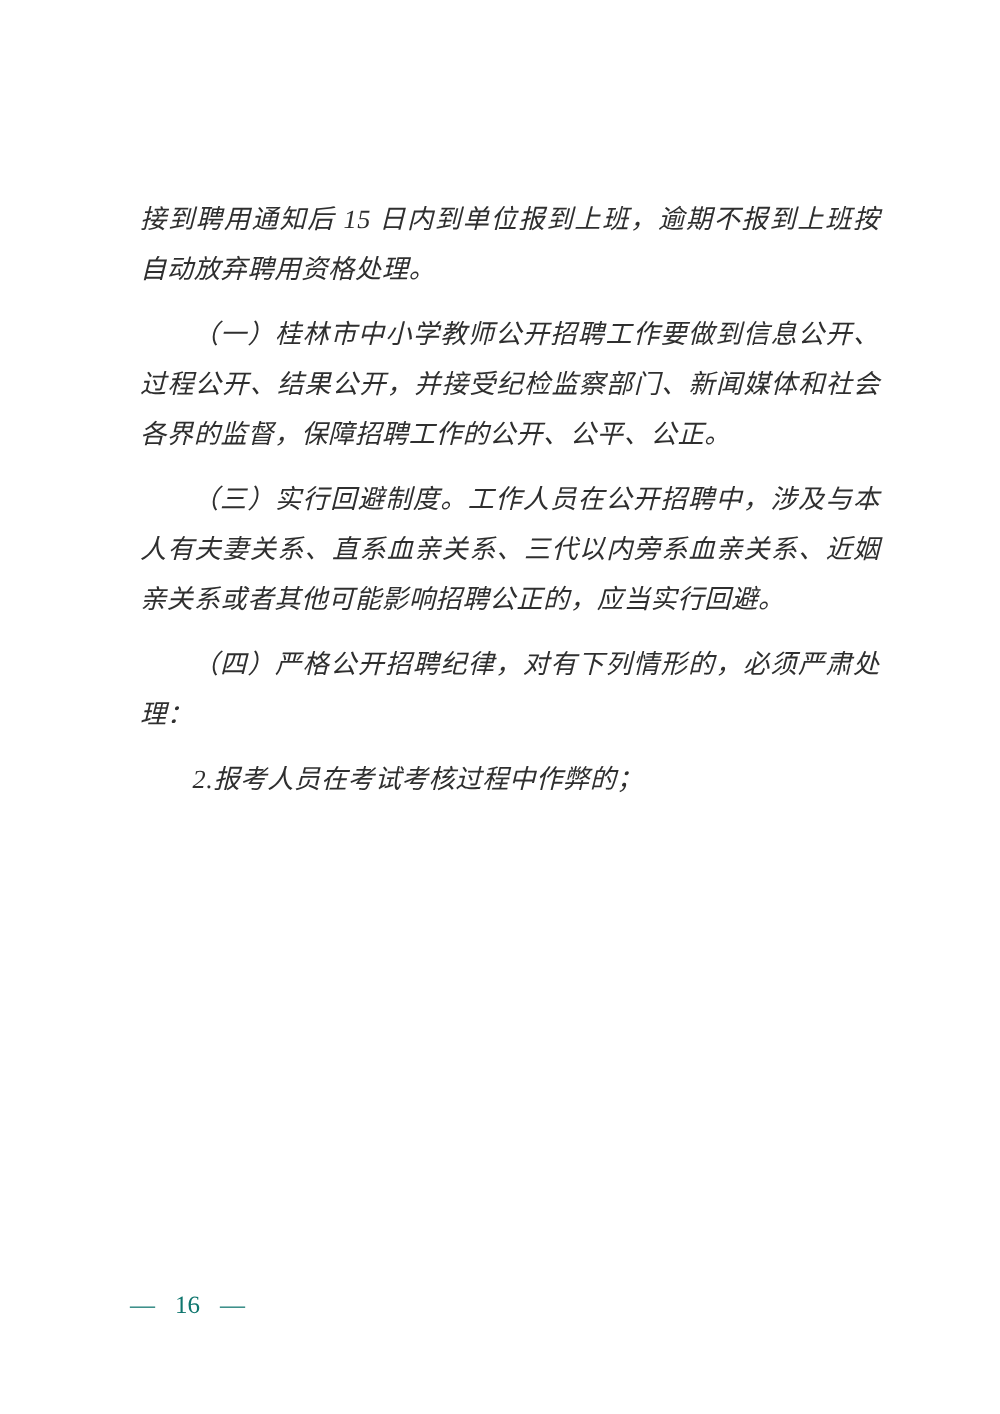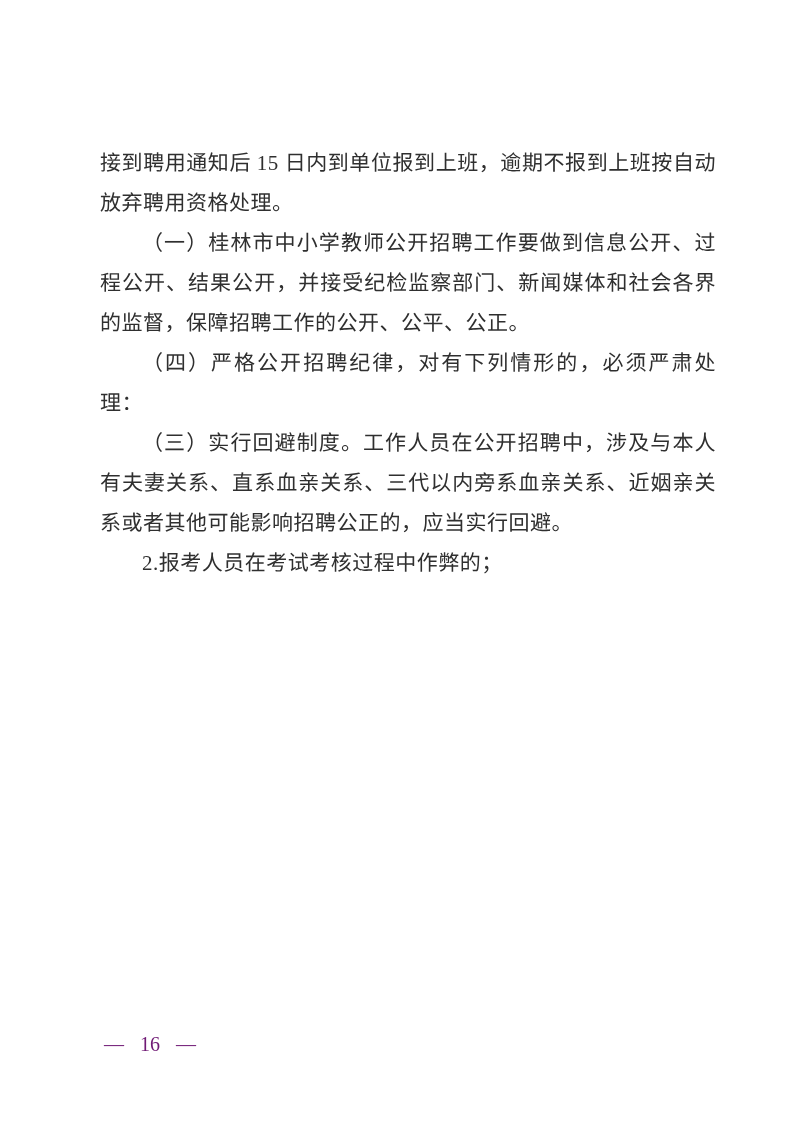--- a/index.html
+++ b/index.html
@@ -20,57 +20,58 @@
     position: absolute;
     left: 100px;
     top: 143px;
     width: 616px;
     font-size: 21px;
     line-height: 40px;
     text-align: justify;
     letter-spacing: 0.5px;
   }
   .content p {
-    margin: 0;
+    margin: 12px;
     padding: 0;
+    font-style: italic;
   }
   .indent {
     text-indent: 2em;
   }
   .heading {
     font-weight: 700;
     font-family: "Liberation Sans", "DejaVu Sans", sans-serif;
   }
   .footer {
     position: absolute;
     left: 104px;
     top: 1032px;
     font-size: 20px;
     line-height: 24px;
-    color: #701a75;
+    color: #0f766e;
     white-space: nowrap;
   }
   .footer .dash {
     letter-spacing: 0;
   }
   .footer .pagenum {
     display: inline-block;
     margin: 0 16px;
   }
 </style>
 </head>
 <body>
 
 <div class="page">
 
   <div class="content">
     <p class="body">接到聘用通知后 15 日内到单位报到上班，逾期不报到上班按自动放弃聘用资格处理。</p>
     <p class="body indent">（一）桂林市中小学教师公开招聘工作要做到信息公开、过程公开、结果公开，并接受纪检监察部门、新闻媒体和社会各界的监督，保障招聘工作的公开、公平、公正。</p>
+    <p class="body indent">（三）实行回避制度。工作人员在公开招聘中，涉及与本人有夫妻关系、直系血亲关系、三代以内旁系血亲关系、近姻亲关系或者其他可能影响招聘公正的，应当实行回避。</p>
     <p class="body indent">（四）严格公开招聘纪律，对有下列情形的，必须严肃处理：</p>
-    <p class="body indent">（三）实行回避制度。工作人员在公开招聘中，涉及与本人有夫妻关系、直系血亲关系、三代以内旁系血亲关系、近姻亲关系或者其他可能影响招聘公正的，应当实行回避。</p>
     <p class="body indent">2.报考人员在考试考核过程中作弊的；</p>
   </div>
 
   <div class="footer">
     <span class="dash">—</span><span class="pagenum">16</span><span class="dash">—</span>
   </div>
 
 </div>
 
 </body></html>

